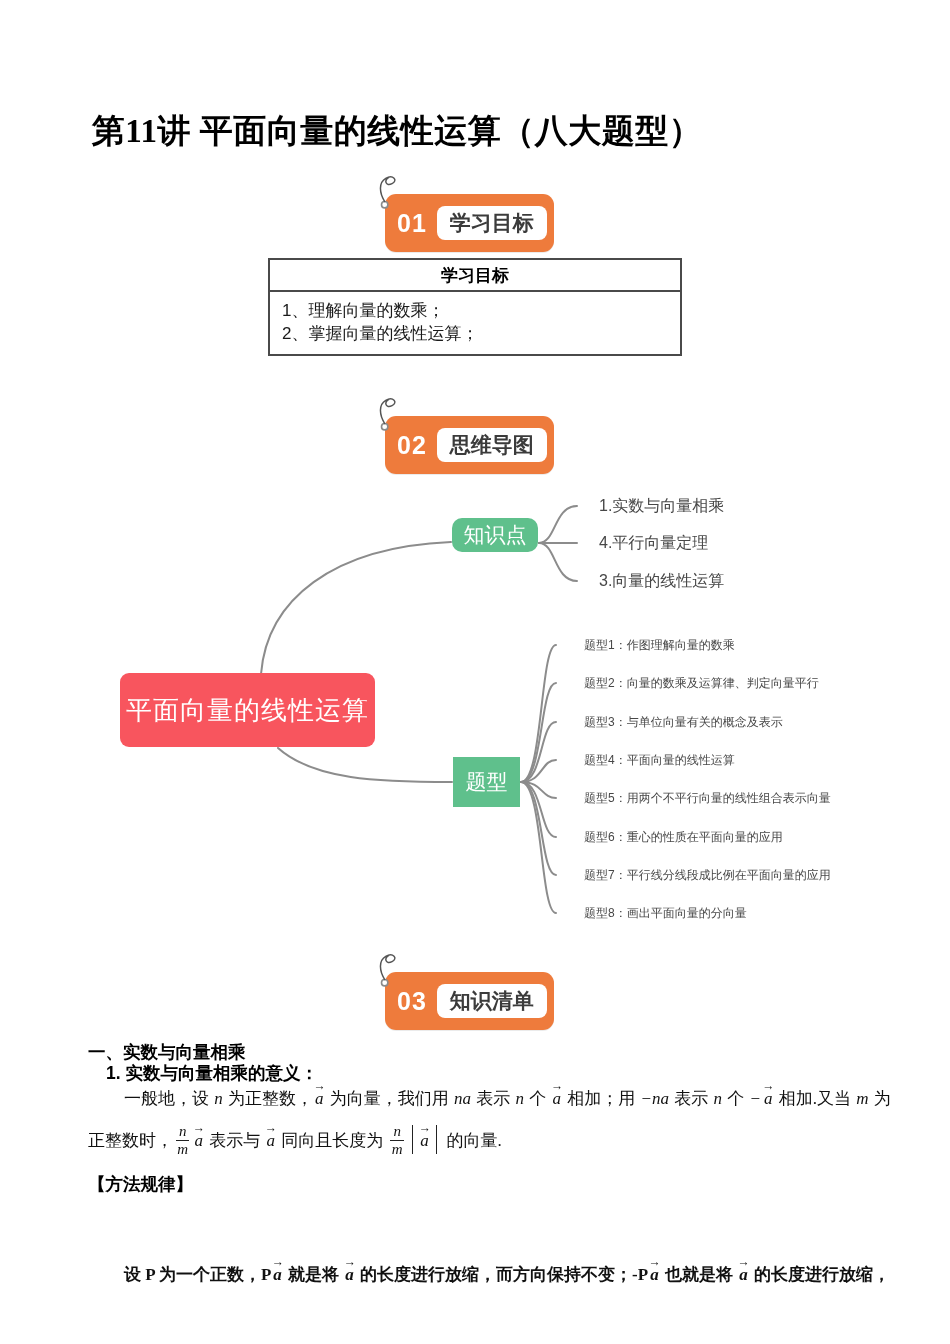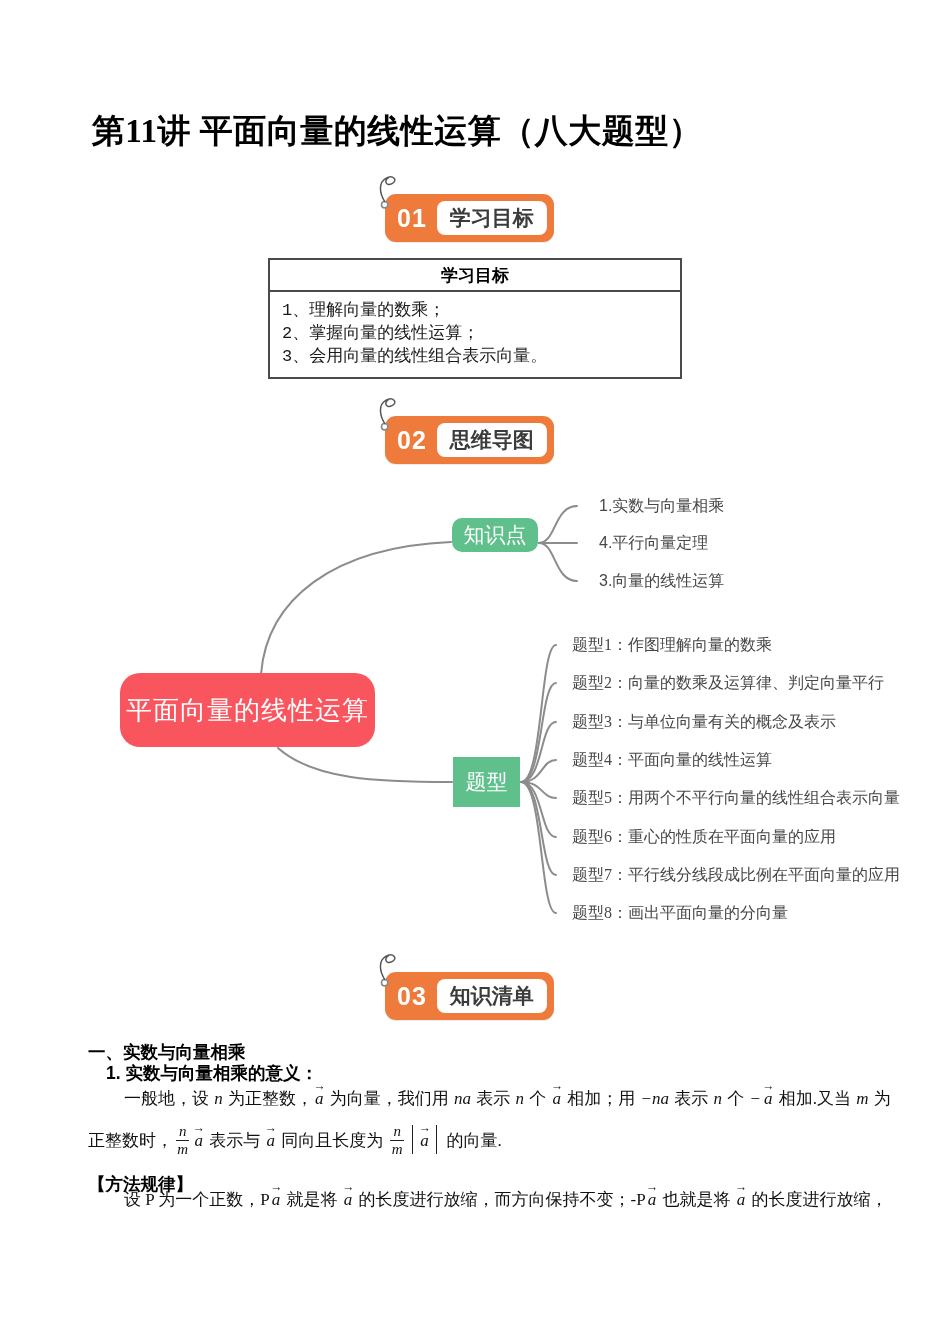--- a/index.html
+++ b/index.html
@@ -15,65 +15,65 @@
   body{width:950px;height:1344px;position:relative;overflow:hidden;
        font-family:"Liberation Sans","DejaVu Sans",sans-serif;}
   .page{position:absolute;inset:0;}
 
   
   .title{position:absolute;top:110px;left:0;width:758px;text-align:center;
          font-family:"Liberation Serif","DejaVu Serif",serif;
          font-weight:bold;font-size:33px;line-height:1.3;color:#000;letter-spacing:.5px;padding-left:36px;}
 
   
-  .badge{position:absolute;left:385px;height:48px;background:var(--orange);
+  .badge{position:absolute;left:385px;height:58px;background:var(--orange);
          border-radius:11px;display:flex;align-items:center;
          padding:0 7px 0 12px;box-shadow:0 1px 0 rgba(0,0,0,.08);}
   .badge .bnum{color:#fff;font-weight:bold;font-size:25px;letter-spacing:1px;margin-right:10px;
                font-family:"Liberation Sans",sans-serif;}
   .badge .blabel{background:#fff;border-radius:8px;padding:5px 13px;font-weight:bold;
                  font-size:21px;line-height:1.15;color:#3b3b3b;white-space:nowrap;}
   .badge .pin{position:absolute;top:-22px;left:-10px;width:32px;height:38px;}
   #badge1{top:194px}
   #badge2{top:416px}
   #badge3{top:972px}
 
   
   .goals{position:absolute;left:268px;top:258px;width:414px;border:2px solid #4a4a4a;background:#fff;}
   .goals-header{border-bottom:2px solid #4a4a4a;text-align:center;padding:4px 0 3px;
                 font-family:"Liberation Serif","DejaVu Serif",serif;
                 font-weight:bold;font-size:17px;color:#000;}
   .goals-body{padding:7px 12px 9px;}
-  .goal-row{font-family:Liberation Mono, monospace;
+  .goal-row{font-family:Liberation Sans, sans-serif;
             font-size:17px;line-height:23px;color:#1a1a1a;}
 
   
   .mm-lines{position:absolute;left:0;top:0;width:950px;height:1344px;pointer-events:none;}
   .mm-node{position:absolute;display:flex;align-items:center;justify-content:center;
            color:#fff;font-family:"Liberation Sans","DejaVu Sans",sans-serif;}
   .mm-center{left:120px;top:673px;width:255px;height:74px;background:var(--red);
-             border-radius:20px;font-size:26px;letter-spacing:1px;}
+             border-radius:9px;font-size:26px;letter-spacing:1px;}
   .mm-k{left:452px;top:518px;width:86px;height:34px;background:var(--green);
         border-radius:10px;font-size:21px;}
   .mm-t{left:453px;top:757px;width:67px;height:50px;background:var(--green);
         border-radius:0;font-size:21px;}
   .mm-ki{position:absolute;left:583px;font-size:16px;line-height:20px;color:var(--muted);white-space:nowrap;margin-left:16px;}
-  .mm-ti{position:absolute;left:572px;font-size:16px;line-height:20px;color:var(--muted);white-space:nowrap;font-family:Liberation Serif, serif;}
+  .mm-ti{position:absolute;left:584px;font-size:12px;line-height:20px;color:var(--muted);white-space:nowrap;}
 
   
   .h-sec,.h-sub,.h-method{position:absolute;font-weight:bold;font-size:17.5px;color:#000;
         font-family:"Liberation Sans","DejaVu Sans",sans-serif;white-space:nowrap;}
   .h-sec{left:88px;top:1040px;}
   .h-sub{left:106px;top:1061px;}
   .h-method{left:88px;top:1172px;}
   .para{position:absolute;font-family:"Liberation Serif","DejaVu Serif",serif;
         font-size:17px;color:var(--ink);white-space:nowrap;}
   .p1{left:124px;top:1087px;}
   .p2{left:88px;top:1124px;}
-  .p3{left:124px;top:1188px;}
+  .p3{left:124px;top:1263px;font-weight:bold;}
 
   
   .mvar{font-style:italic;font-family:"Liberation Serif","DejaVu Serif",serif;padding:0 1px;}
   .mvec{position:relative;display:inline-block;font-style:italic;
         font-family:"Liberation Serif","DejaVu Serif",serif;padding:0 2px;}
   .mvec::before{content:"\2192";position:absolute;top:-0.78em;left:50%;transform:translateX(-50%);
         font-size:0.72em;font-style:normal;color:var(--ink);}
   .mfrac{display:inline-block;vertical-align:-0.55em;text-align:center;margin:0 3px;
          font-style:italic;font-size:0.88em;line-height:1.02;}
   .mfrac .fn{display:block;border-bottom:1.4px solid #222;padding:0 3px 1px;}
@@ -95,21 +95,20 @@
     </svg>
     <span class="bnum">01</span>
     <span class="blabel">学习目标</span>
   </div>
 
   <div class="goals">
     <div class="goals-header">学习目标</div>
     <div class="goals-body">
       <div class="goal-row">1、理解向量的数乘；</div>
       <div class="goal-row">2、掌握向量的线性运算；</div>
-      <div class="goal-row">3、会用向量的线性组合表示向量。</div>
     </div>
   </div>
 
   <div class="badge" id="badge2">
     <svg class="pin" viewBox="0 0 30 36">
       <circle cx="9" cy="31" r="3" fill="#ffffff" stroke="#8a8a8a" stroke-width="1.5"></circle>
       <path d="M9 28 C 4 20 3 10 10 6 C 17 2 22 8 16 11 C 10 14 8 8 13 5" stroke="#555" stroke-width="1.4" fill="none" stroke-linecap="round"></path>
     </svg>
     <span class="bnum">02</span>
     <span class="blabel">思维导图</span>

